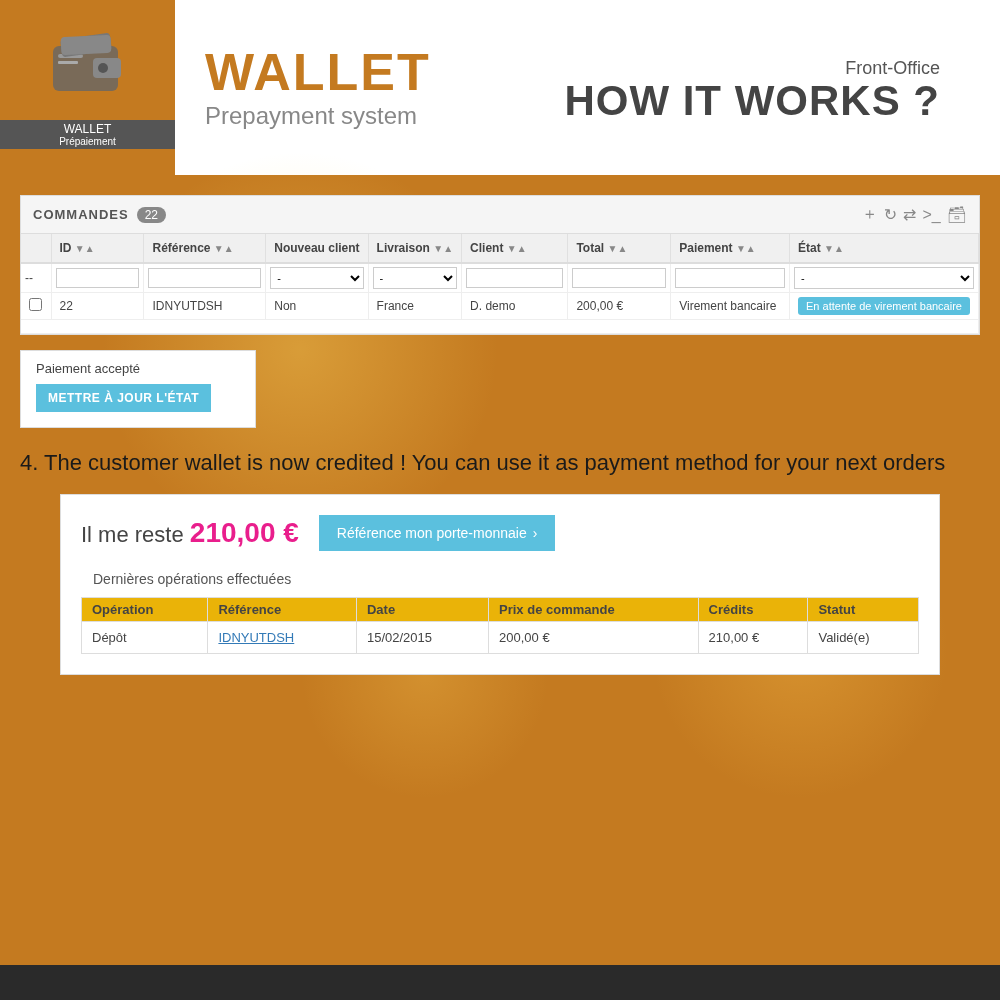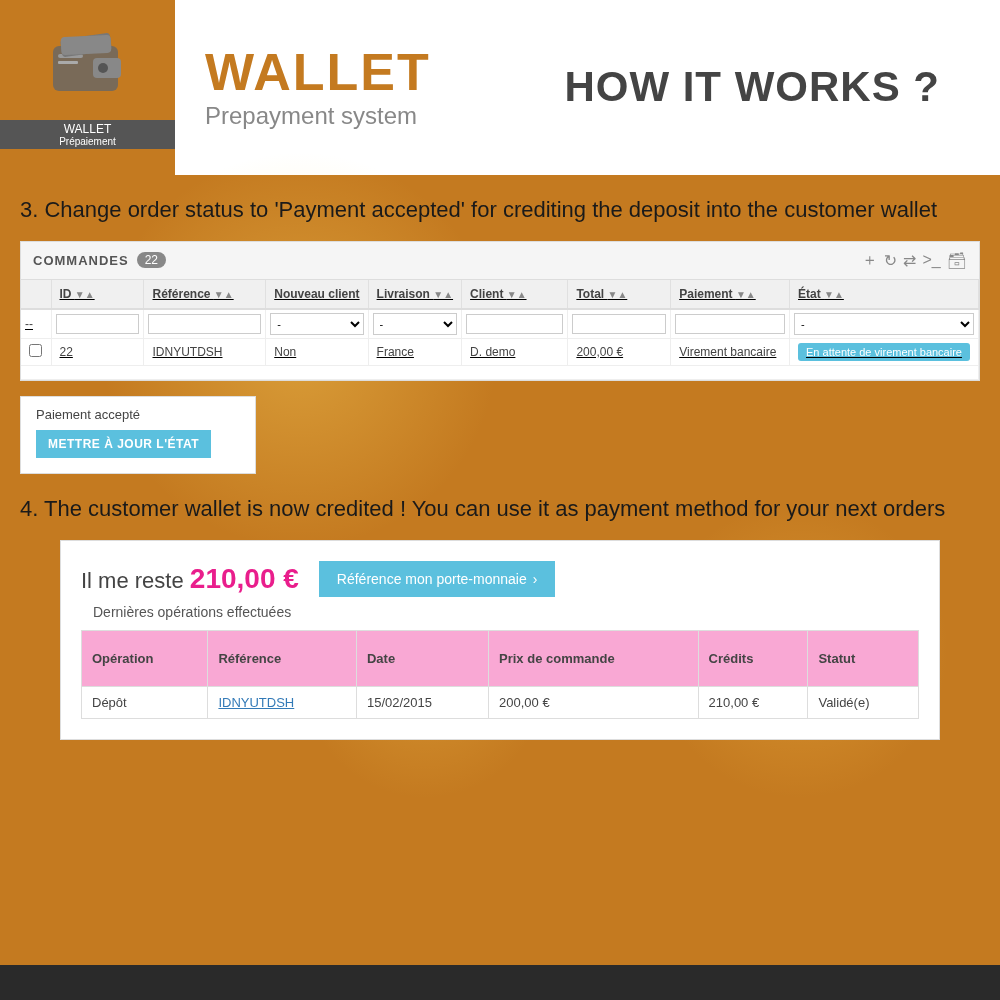--- a/index.html
+++ b/index.html
@@ -158,21 +158,20 @@
     .action-icon {
       color: #888;
       font-size: 16px;
       cursor: pointer;
     }
 
     
     .orders-table {
       width: 100%;
       border-collapse: collapse;
-      text-decoration: underline;
     }
     .orders-table th {
       background: #f0f0f0;
       border-bottom: 2px solid #ddd;
       border-right: 1px solid #e0e0e0;
       padding: 7px 8px;
       text-align: left;
       font-size: 12px;
       color: #444;
       font-weight: bold;
@@ -254,21 +253,21 @@
     .wallet-panel {
       background: white;
       border: 1px solid #ddd;
       margin: 0 40px;
       padding: 20px;
     }
     .wallet-balance-row {
       display: flex;
       align-items: center;
       gap: 20px;
-      margin-bottom: 7px;
+      margin-bottom: 20px;
     }
     .balance-text {
       font-size: 22px;
       color: #444;
     }
     .balance-amount {
       color: #e91e8c;
       font-size: 28px;
       font-weight: bold;
     }
@@ -288,23 +287,23 @@
       color: #555;
       margin-bottom: 10px;
       margin-left: 12px;
     }
     .operations-table {
       width: 100%;
       border-collapse: collapse;
       font-size: 13px;
     }
     .operations-table th {
-      background: #f9a8d4;
+      background: #eab308;
       border: 1px solid #ddd;
-      padding: 20px 10px;
+      padding: 4px 10px;
       text-align: left;
       color: #444;
       font-weight: bold;
     }
     .operations-table td {
       border: 1px solid #ddd;
       padding: 8px 10px;
       color: #444;
     }
     .ref-link {
@@ -353,27 +352,27 @@
       <span>WALLET</span>
       <span class="sub">Prépaiement</span>
     </div>
   </div>
   <div class="header-text">
     <div class="header-title">WALLET</div>
     <div class="header-subtitle">Prepayment system</div>
   </div>
   <div style="flex:1"></div>
   <div style="padding-right:30px; text-align:right;">
+    <div class="frontoffice-label">Front-Office</div>
     <div class="how-it-works">HOW IT WORKS ?</div>
   </div>
 </div>
 
 <div class="content">
 
-  <div class="step-text">3. Change order status to 'Payment accepted'  for crediting the deposit into the customer wallet</div>
 
   <div class="orders-panel">
     <div class="orders-header">
       <div style="display:flex;align-items:center;">
         <span class="orders-title">COMMANDES</span>
         <span class="orders-badge">22</span>
       </div>
       <div class="orders-actions">
         <span class="action-icon">＋</span>
         <span class="action-icon">↻</span>

